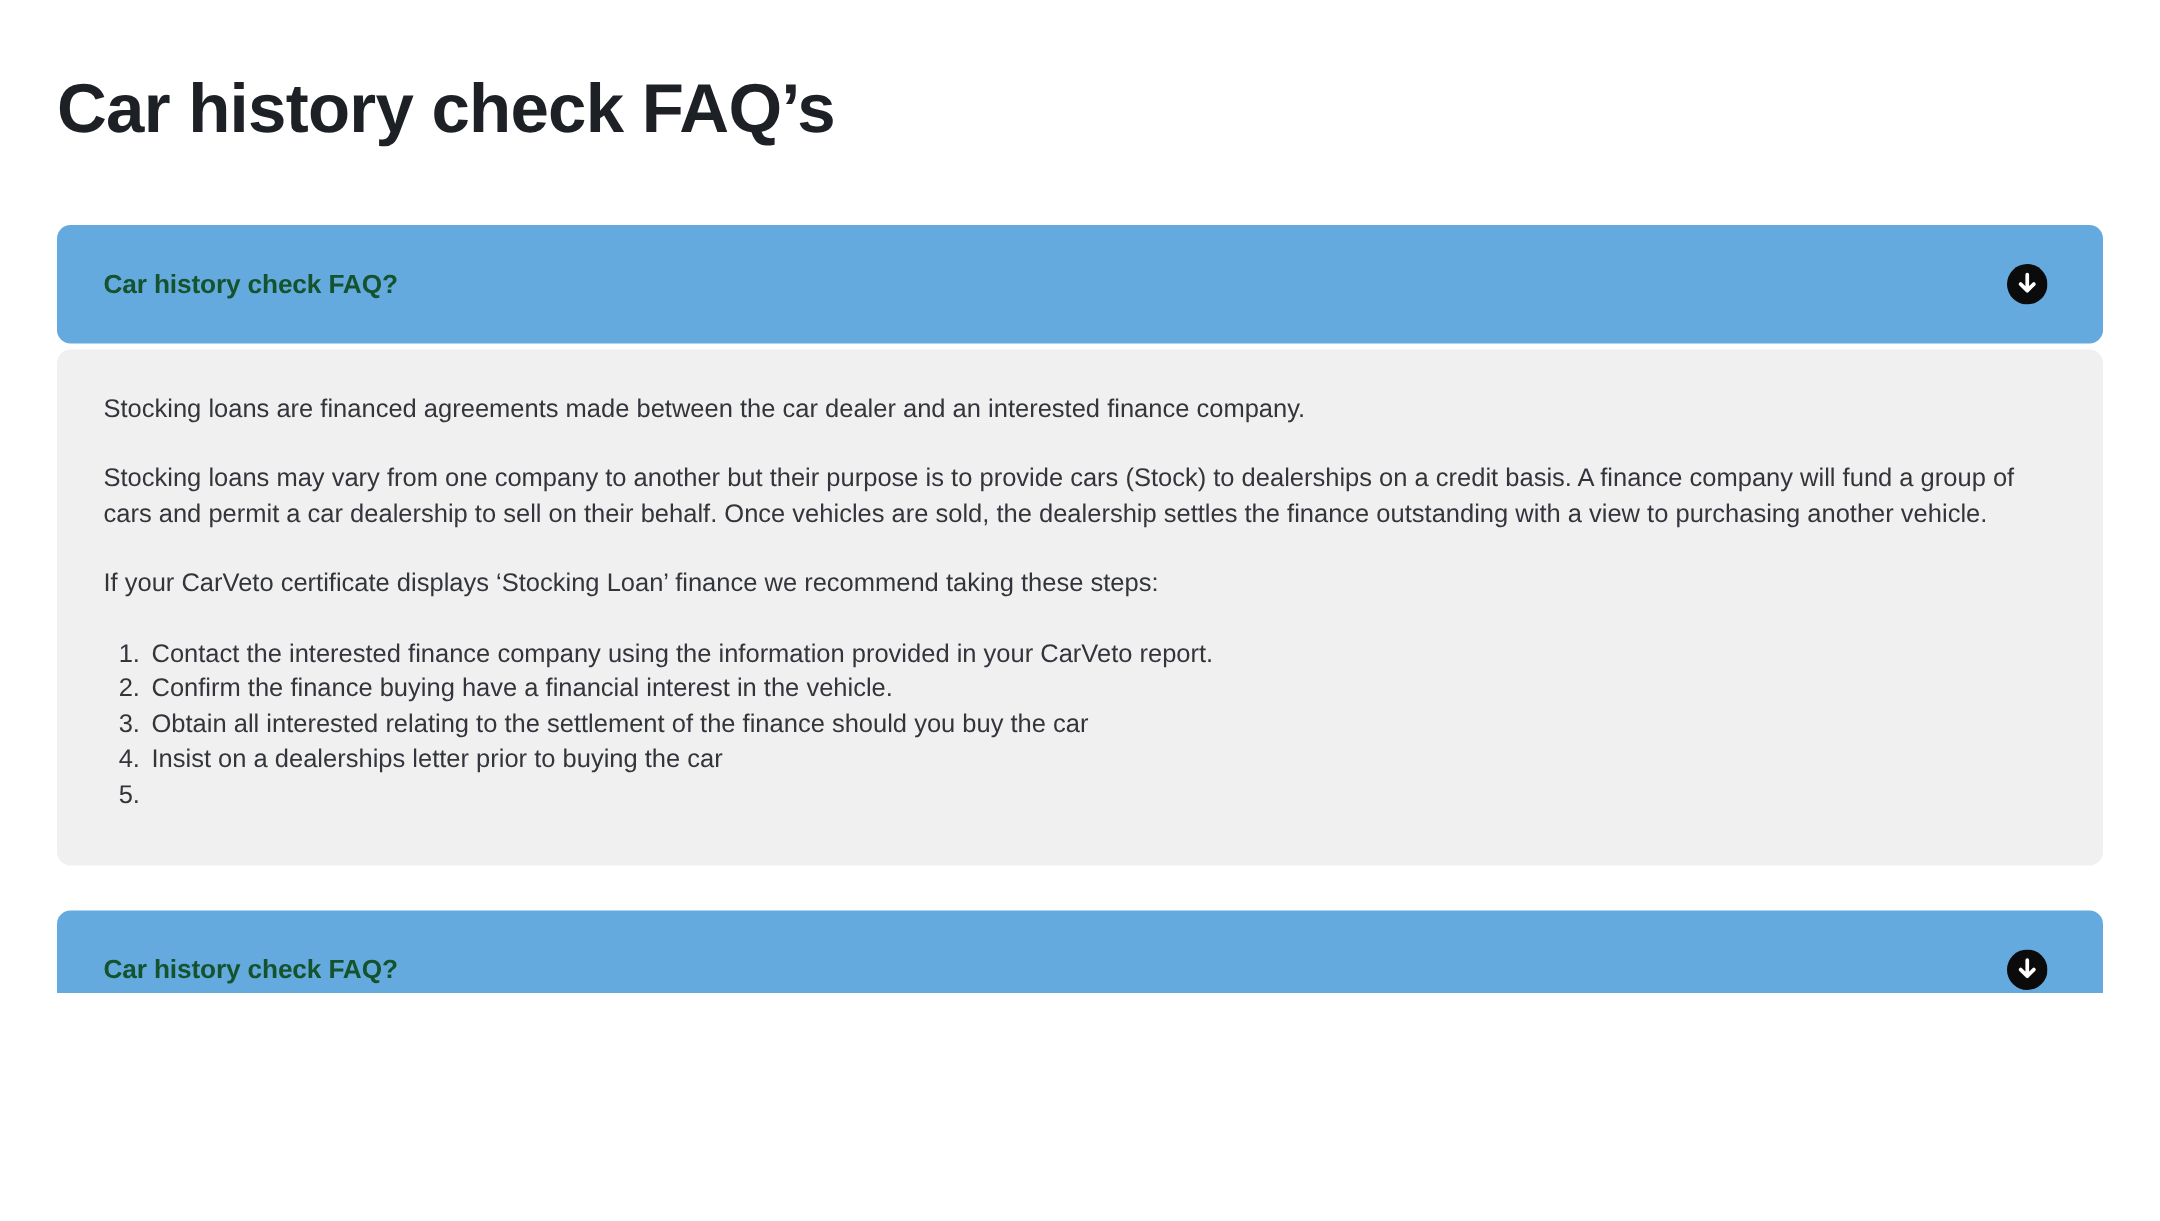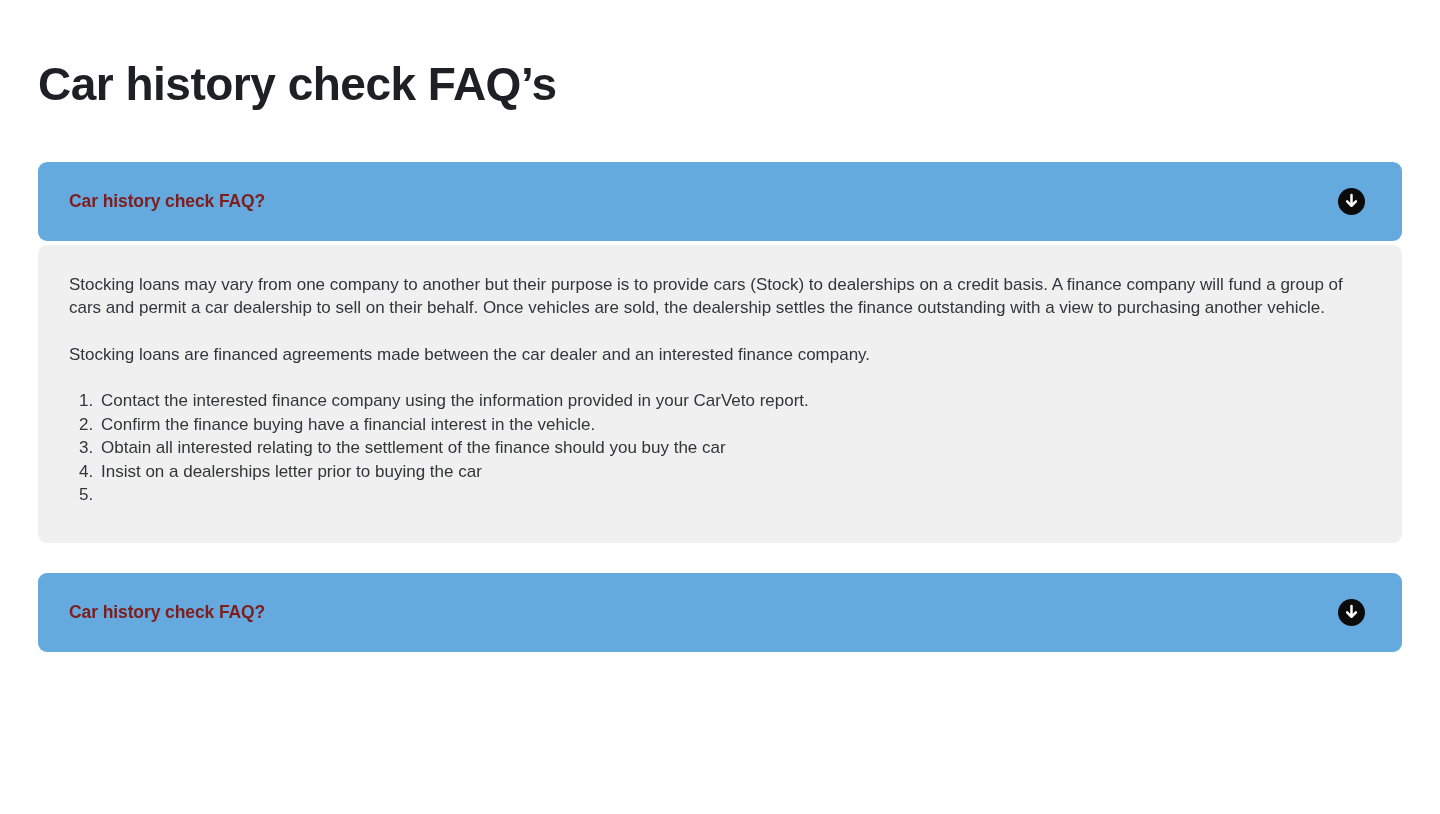--- a/index.html
+++ b/index.html
@@ -7,21 +7,21 @@
   body {
     width: 1440px;
     height: 814px;
     background: #ffffff;
     overflow: hidden;
     font-family: "Liberation Sans", "DejaVu Sans", sans-serif;
   }
   .page {
     width: 1440px;
     height: 662px;
-    padding: 12px 38px;
+    padding: 0 38px;
     overflow: hidden;
     background: #ffffff;
   }
   .page-title {
     margin: 46px 0 0 0;
     font-size: 46px;
     line-height: 1.15;
     font-weight: 800;
     letter-spacing: -0.5px;
     color: #1d2025;
@@ -39,21 +39,21 @@
     padding: 0 37px 0 31px;
     cursor: pointer;
     border: none;
     width: 100%;
     text-align: left;
   }
   .faq-header.light { background: #9ac7e9; }
   .faq-question {
     font-size: 17.5px;
     font-weight: 700;
-    color: #7f1d1d;
+    color: #14532d;
     letter-spacing: -0.1px;
   }
   .expand-icon {
     width: 27px;
     height: 27px;
     flex: 0 0 27px;
     display: block;
   }
   .faq-panel {
     margin-top: 4px;
@@ -85,22 +85,23 @@
 
     <div class="faq-item">
       <button class="faq-header">
         <span class="faq-question">Car history check FAQ?</span>
         <svg class="expand-icon" viewBox="0 0 24 24" aria-hidden="true">
           <circle cx="12" cy="12" r="12" fill="#0b0b0b"></circle>
           <path d="M12 6.3v9.2M8.1 11.9l3.9 3.9 3.9-3.9" stroke="#ffffff" stroke-width="2.2" fill="none" stroke-linecap="round" stroke-linejoin="round"></path>
         </svg>
       </button>
       <div class="faq-panel">
+        <p>Stocking loans are financed agreements made between the car dealer and an interested finance company.</p>
         <p>Stocking loans may vary from one company to another but their purpose is to provide cars (Stock) to dealerships on a credit basis. A finance company will fund a group of cars and permit a car dealership to sell on their behalf. Once vehicles are sold, the dealership settles the finance outstanding with a view to purchasing another vehicle.</p>
-        <p>Stocking loans are financed agreements made between the car dealer and an interested finance company.</p>
+        <p>If your CarVeto certificate displays ‘Stocking Loan’ finance we recommend taking these steps:</p>
         <ol>
           <li>Contact the interested finance company using the information provided in your CarVeto report.</li>
           <li>Confirm the finance buying have a financial interest in the vehicle.</li>
           <li>Obtain all interested relating to the settlement of the finance should you buy the car</li>
           <li>Insist on a dealerships letter prior to buying the car</li>
           <li></li>
         </ol>
       </div>
     </div>
 

